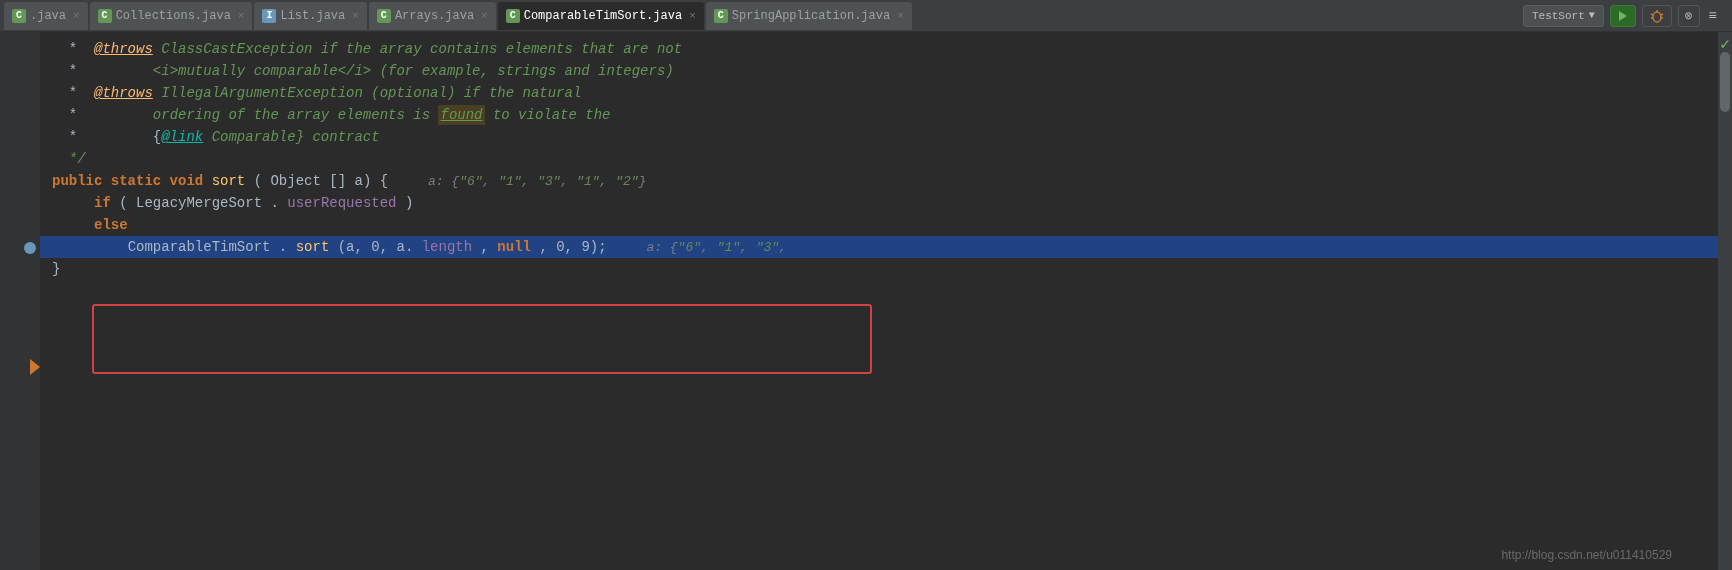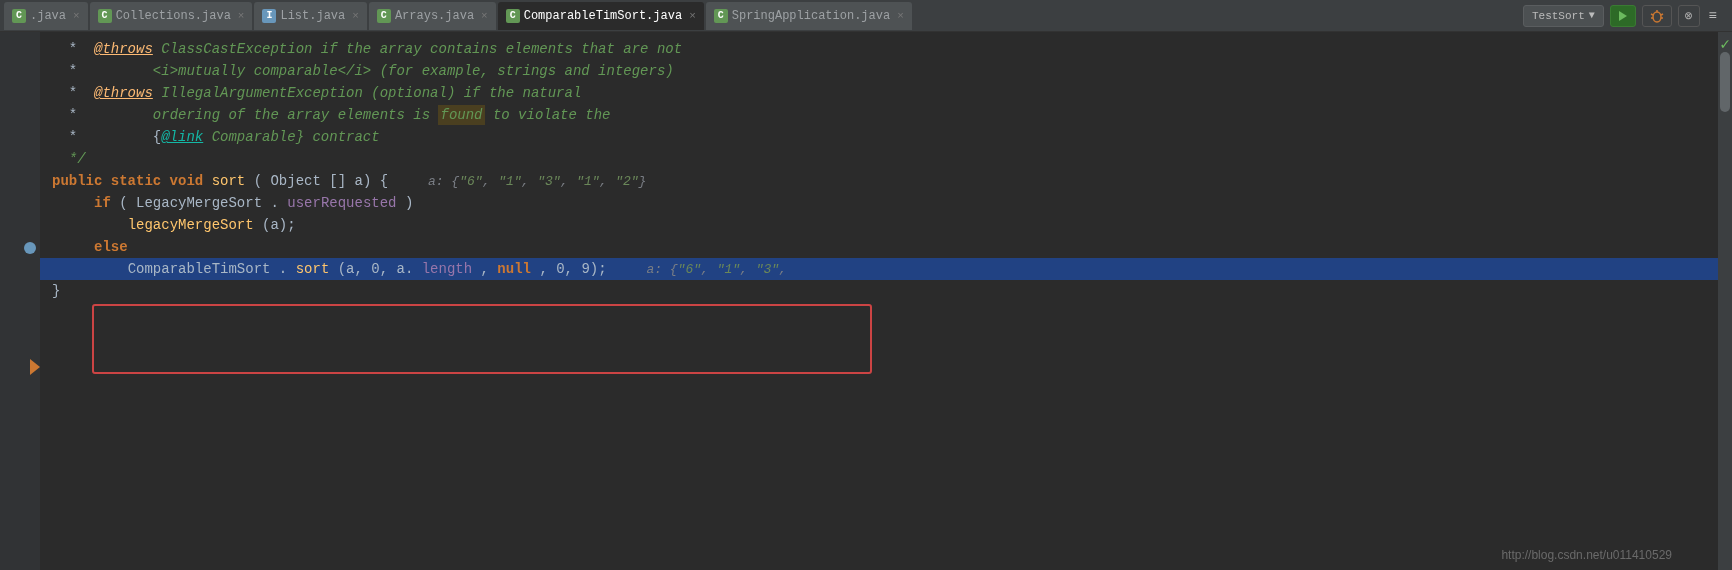--- a/index.html
+++ b/index.html
@@ -306,21 +306,21 @@
         </div>
 
         <div class="code-line">
           <span class="code-line-content">
             <span class="plain">&nbsp; * &nbsp;</span><span class="cm-tag">@throws</span><span class="cm"> IllegalArgumentException (optional) if the natural</span>
           </span>
         </div>
 
         <div class="code-line">
           <span class="code-line-content">
-            <span class="plain">&nbsp; * &nbsp;&nbsp;&nbsp;&nbsp;&nbsp;&nbsp;&nbsp;&nbsp;</span><span class="cm">ordering of the array elements is </span><span class="cm" style="background:#4a3f20; padding:2px 2px;">found</span><span class="cm"> to violate the</span>
+            <span class="plain">&nbsp; * &nbsp;&nbsp;&nbsp;&nbsp;&nbsp;&nbsp;&nbsp;&nbsp;</span><span class="cm">ordering of the array elements is </span><span class="cm" style="background:#4a3f20; padding:2px 2px;text-decoration:underline;">found</span><span class="cm"> to violate the</span>
           </span>
         </div>
 
         <div class="code-line">
           <span class="code-line-content">
             <span class="plain">&nbsp; * &nbsp;&nbsp;&nbsp;&nbsp;&nbsp;&nbsp;&nbsp;&nbsp;{</span><span class="link-tag">@link</span><span class="cm"> Comparable} contract</span>
           </span>
         </div>
 
         <div class="code-line">
@@ -346,27 +346,20 @@
             <span class="plain">&nbsp;&nbsp;&nbsp;&nbsp;</span>
             <span class="kw">if</span>
             <span class="plain"> (</span>
             <span class="type">LegacyMergeSort</span>
             <span class="plain">.</span>
             <span class="field">userRequested</span>
             <span class="plain">)</span>
           </span>
         </div>
 
-        <div class="code-line">
-          <span class="code-line-content">
-            <span class="plain">&nbsp;&nbsp;&nbsp;&nbsp;&nbsp;&nbsp;&nbsp;&nbsp;</span>
-            <span class="method">legacyMergeSort</span>
-            <span class="plain">(a);</span>
-          </span>
-        </div>
 
         <div class="code-line" style="position:relative;">
           <span class="code-line-content">
             <span class="plain">&nbsp;&nbsp;&nbsp;&nbsp;</span>
             <span class="kw">else</span>
           </span>
         </div>
 
         <div class="code-line highlighted">
           <span class="code-line-content">

